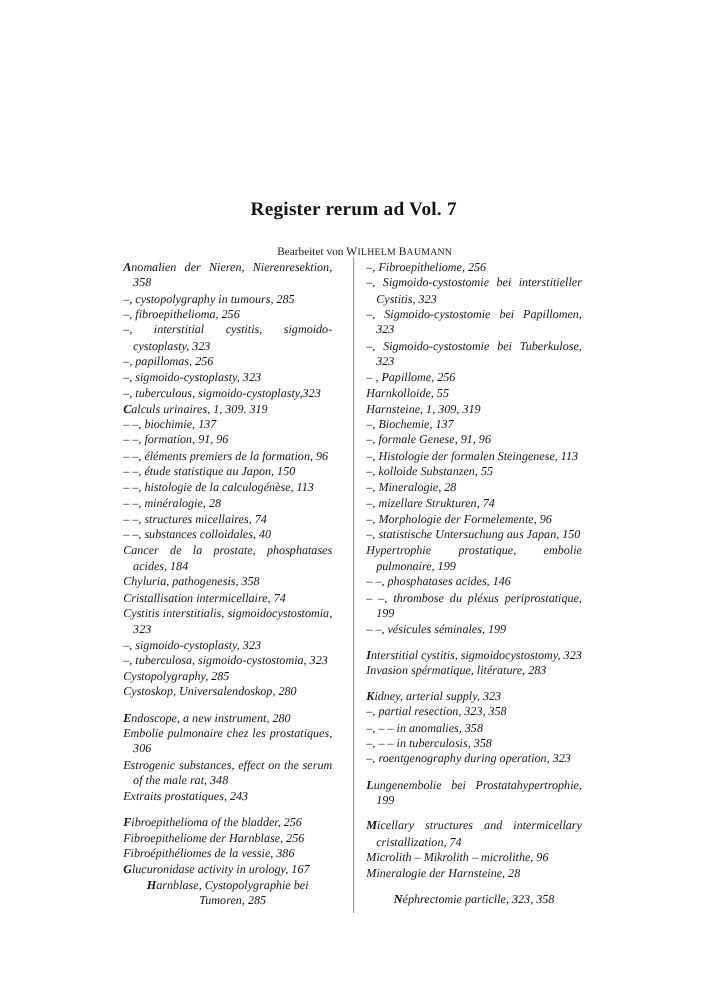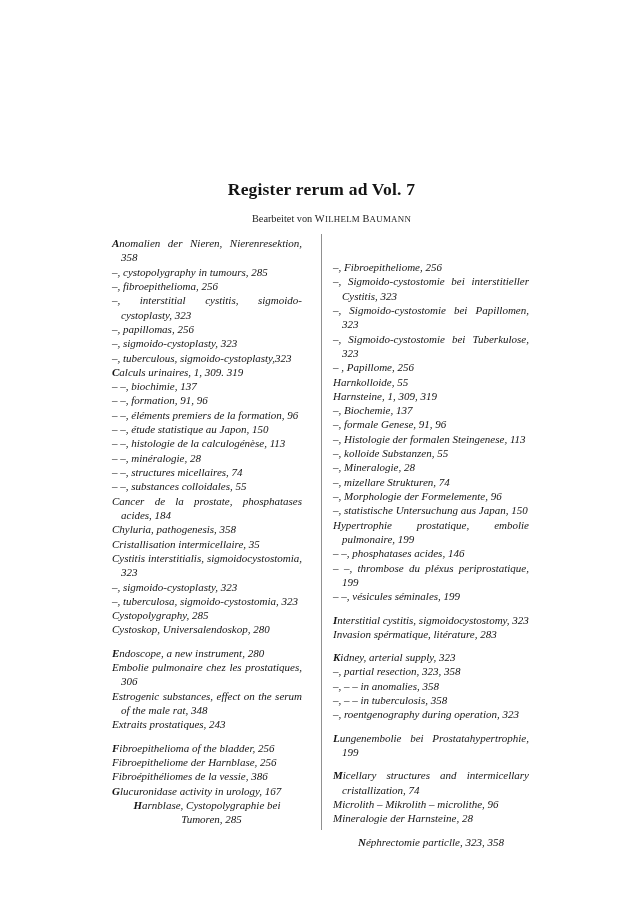--- a/index.html
+++ b/index.html
@@ -33,21 +33,21 @@
   }
   .doc-title {
     font-size: 17.5px;
     font-weight: bold;
     letter-spacing: .2px;
     color: #131313;
     margin: 0;
     line-height: 1.1;
   }
   .doc-subtitle {
-    margin: 0;
+    margin: 11px;
     padding-top: 14px;
     font-size: 10.3px;
     color: #1d1d1d;
     line-height: 1.1;
     padding-left: 20px;
   }
   .smallcaps {
     font-size: 8.9px;
     letter-spacing: .25px;
   }
@@ -64,21 +64,21 @@
     position: absolute;
     top: 4px;
     font-size: 11px;
     line-height: 14.32px;
     text-align: justify;
     text-justify: inter-word;
     color: #151515;
     font-style: italic;
   }
   .col-left  { left: 112px;  width: 190px; }
-  .col-right { left: 333px;  width: 196px; margin-top: 24px; }
+  .col-right { left: 333px;  width: 196px; }
 
   .rule {
     position: absolute;
     left: 321px;
     top: 234px;
     width: 1px;
     height: 596px;
     background: #7c7c7c;
     opacity: .85;
   }
@@ -120,24 +120,24 @@
         <p class="entry">–, sigmoido-cystoplasty, 323</p>
         <p class="entry">–, tuberculous, sigmoido-cystoplasty,323</p>
         <p class="entry"><span class="initial">C</span>alculs urinaires, 1, 309. 319</p>
         <p class="entry">– –, biochimie, 137</p>
         <p class="entry">– –, formation, 91, 96</p>
         <p class="entry">– –, éléments premiers de la formation, 96</p>
         <p class="entry">– –, étude statistique au Japon, 150</p>
         <p class="entry">– –, histologie de la calculogénèse, 113</p>
         <p class="entry">– –, minéralogie, 28</p>
         <p class="entry">– –, structures micellaires, 74</p>
-        <p class="entry">– –, substances colloidales, 55</p>
+        <p class="entry">– –, substances colloidales, 40</p>
         <p class="entry">Cancer de la prostate, phosphatases acides, 184</p>
         <p class="entry">Chyluria, pathogenesis, 358</p>
-        <p class="entry">Cristallisation intermicellaire, 35</p>
+        <p class="entry">Cristallisation intermicellaire, 74</p>
         <p class="entry">Cystitis interstitialis, sigmoidocystostomia, 323</p>
         <p class="entry">–, sigmoido-cystoplasty, 323</p>
         <p class="entry">–, tuberculosa, sigmoido-cystostomia, 323</p>
         <p class="entry">Cystopolygraphy, 285</p>
         <p class="entry">Cystoskop, Universalendoskop, 280</p>
         <div class="gap"></div>
         <p class="entry"><span class="initial">E</span>ndoscope, a new instrument, 280</p>
         <p class="entry">Embolie pulmonaire chez les prostatiques, 306</p>
         <p class="entry">Estrogenic substances, effect on the serum of the male rat, 348</p>
         <p class="entry">Extraits prostatiques, 243</p>

